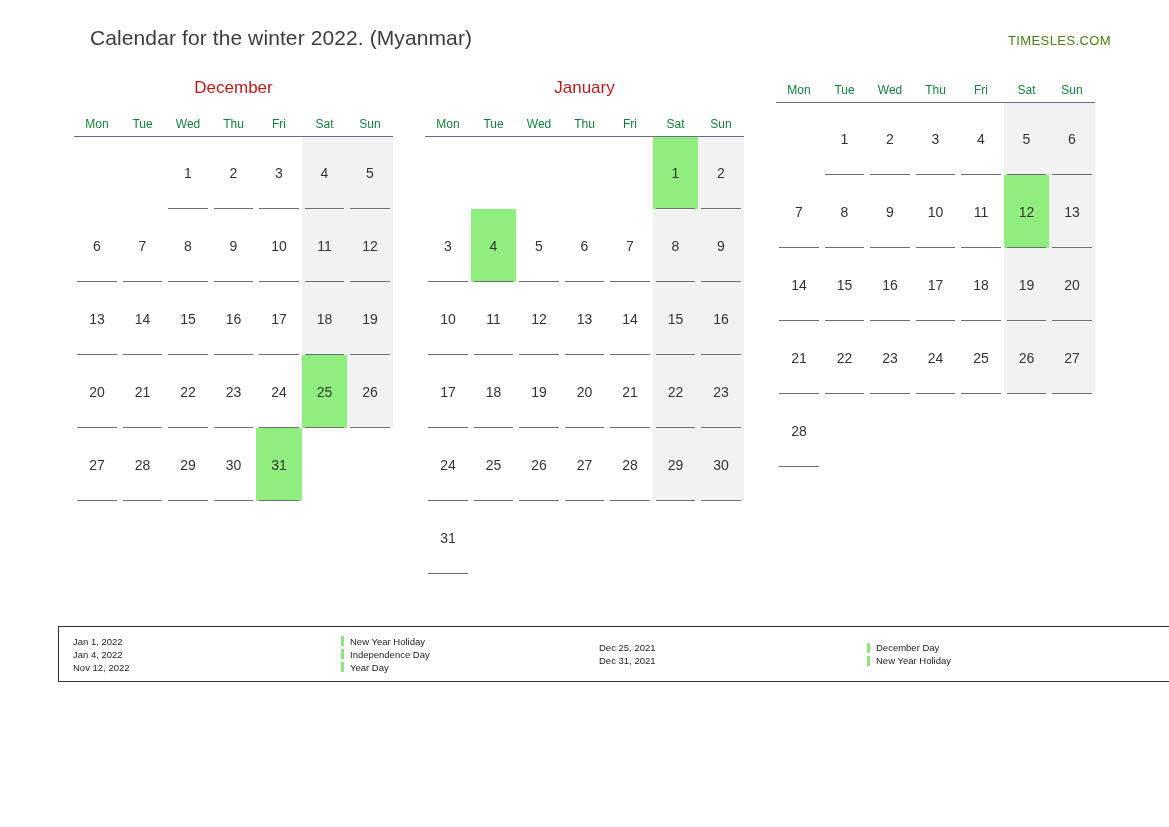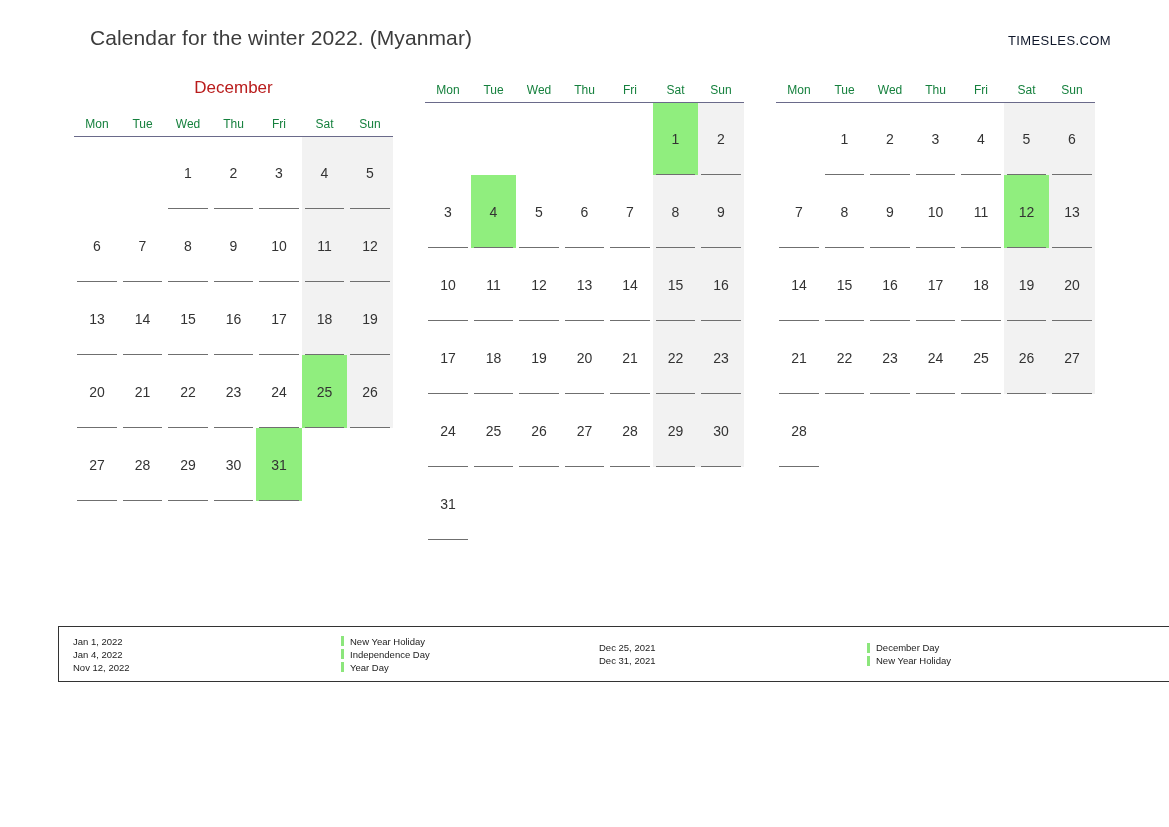--- a/index.html
+++ b/index.html
@@ -19,21 +19,21 @@
     display: flex; align-items: center; justify-content: space-between; margin-left: 32px;
   }
   .title {
     font-size: 21px;
     color: #3c3c3c;
     font-weight: normal;
     letter-spacing: 0.1px;
   }
   .brand {
     font-size: 13px;
-    color: #0f172a;
+    color: #4d7c0f;
     letter-spacing: 0.4px;
     padding-top: 4px;
   }
 
   
   .months {
     position: absolute;
     top: 78px; left: 58px;
     width: 1053px;
     display: flex;
@@ -185,20 +185,21 @@
               <td class="day"><span class="num">29</span></td>
               <td class="day"><span class="num">30</span></td>
               <td class="day holiday"><span class="num">31</span></td>
               <td class="empty"></td>
               <td class="empty"></td>
             </tr>
           </tbody>
         </table>
       </div>
       <div class="month">
+        <div class="month-name">January</div>
         <table class="cal">
           <thead>
             <tr>
               <th>Mon</th>
               <th>Tue</th>
               <th>Wed</th>
               <th>Thu</th>
               <th>Fri</th>
               <th>Sat</th>
               <th>Sun</th>

